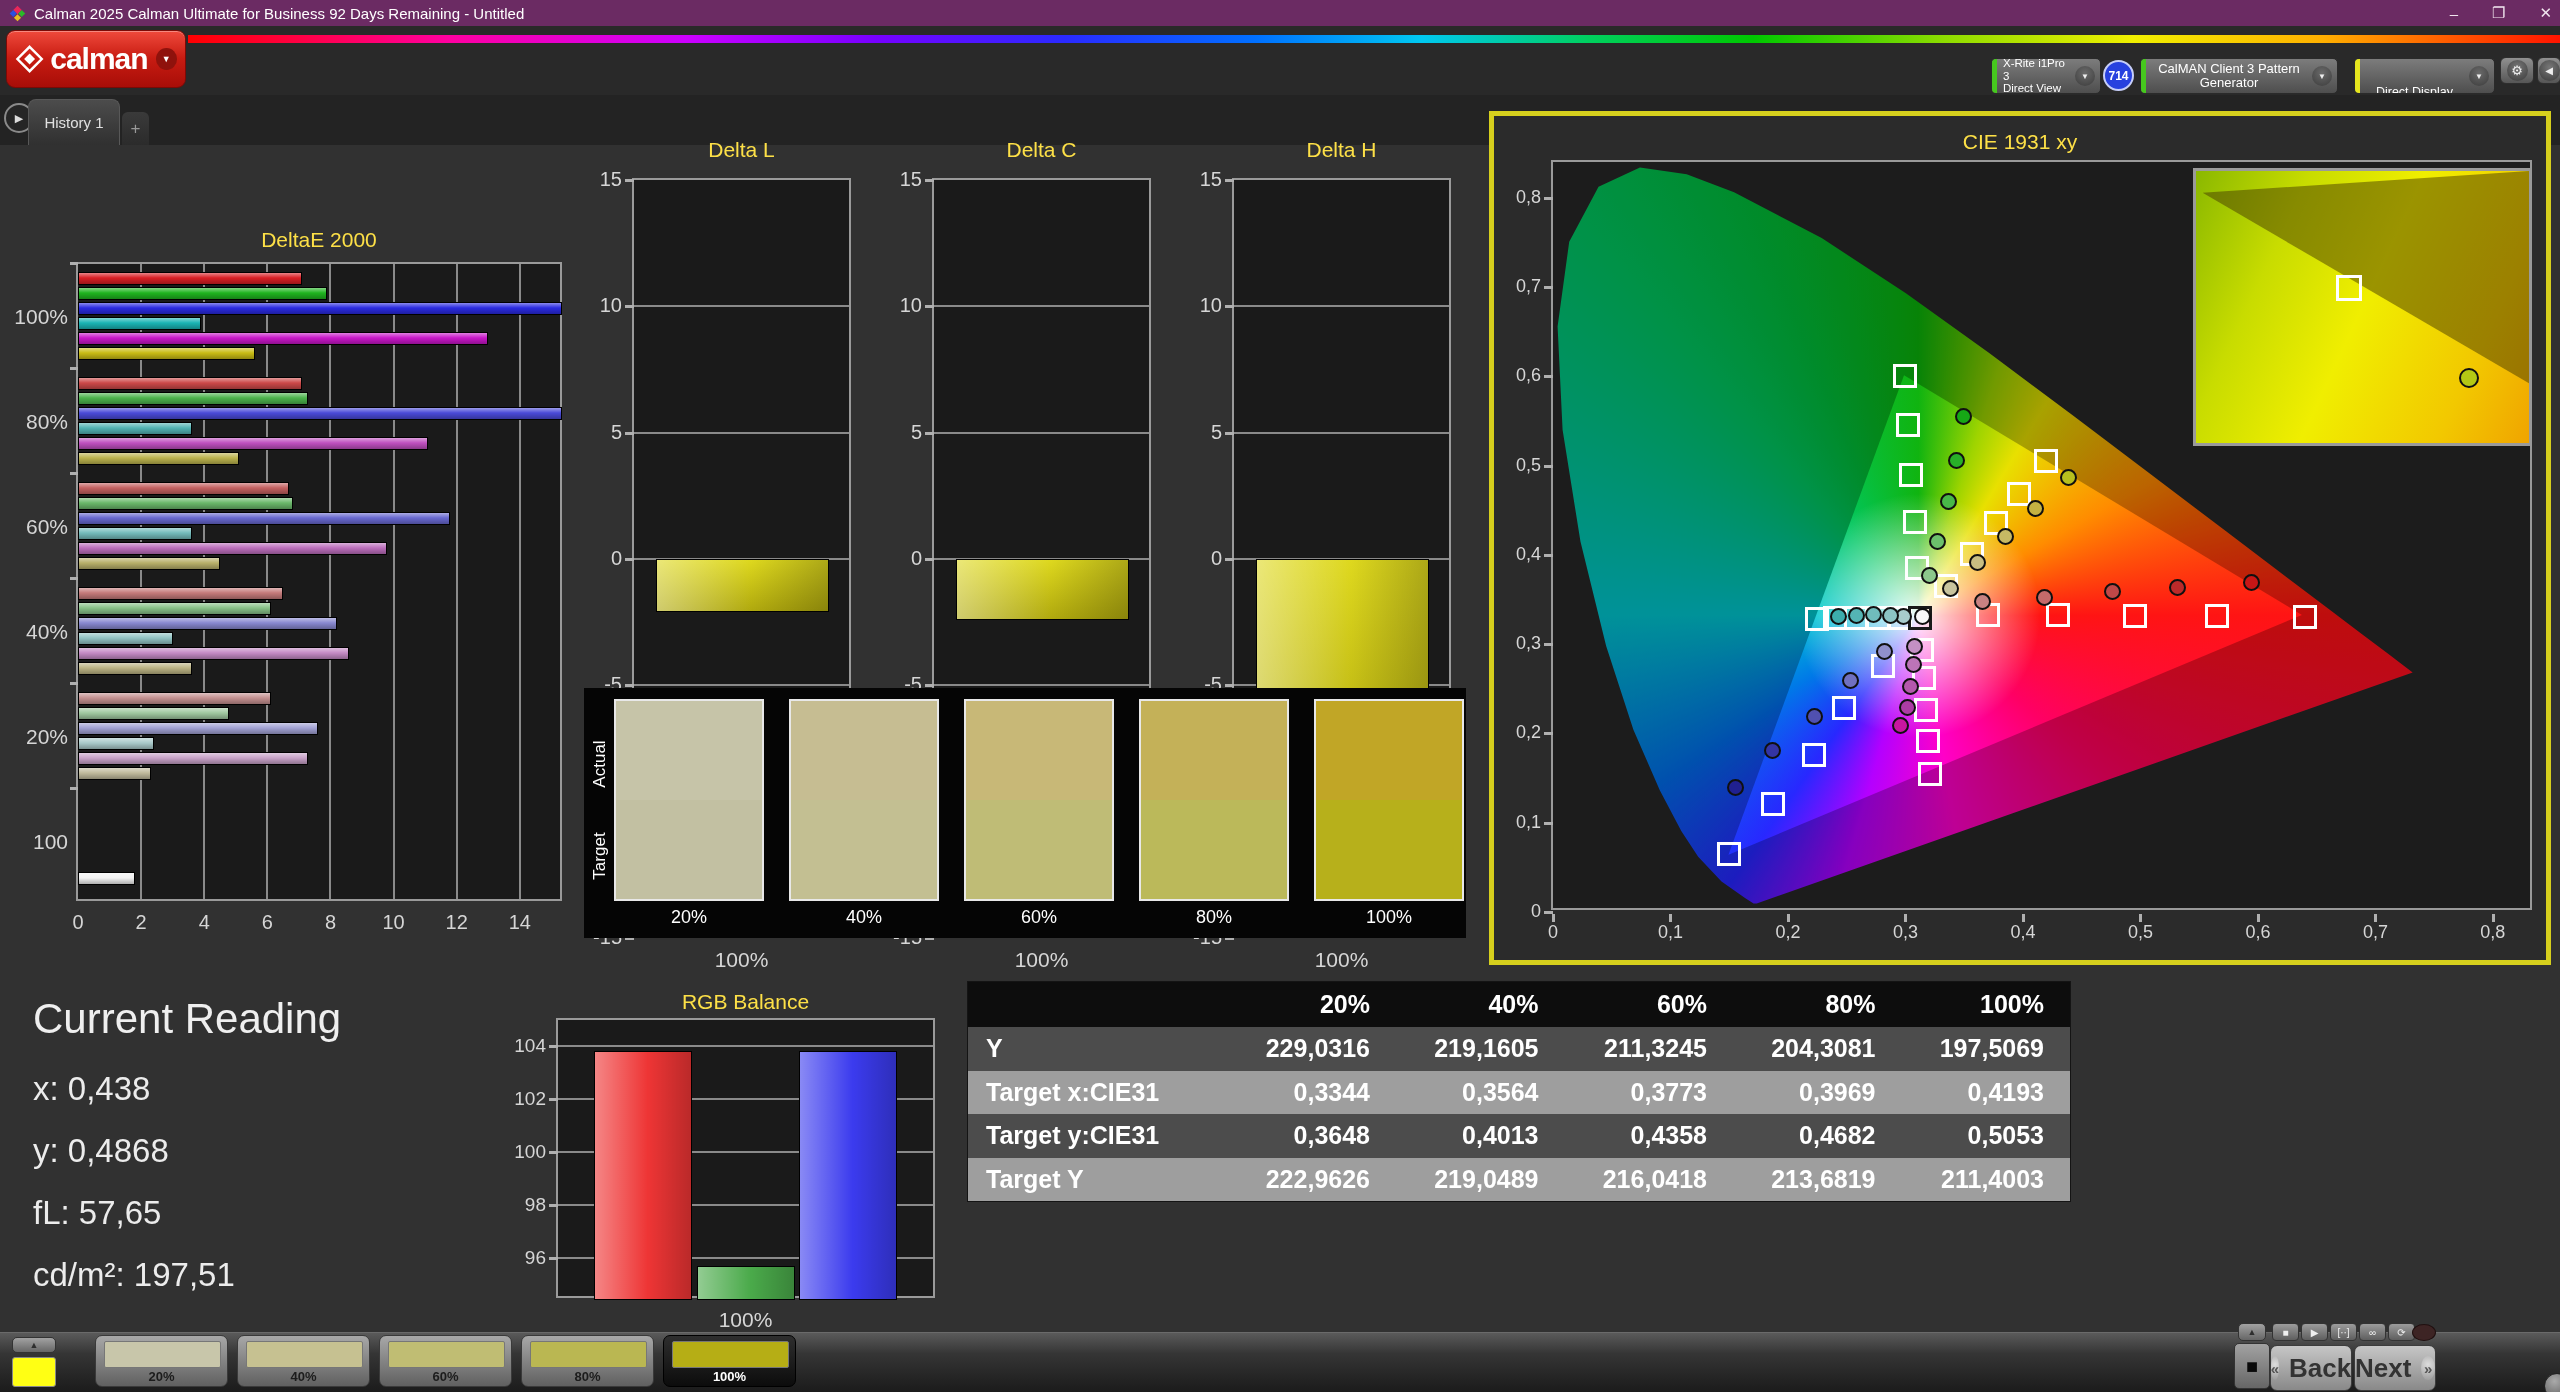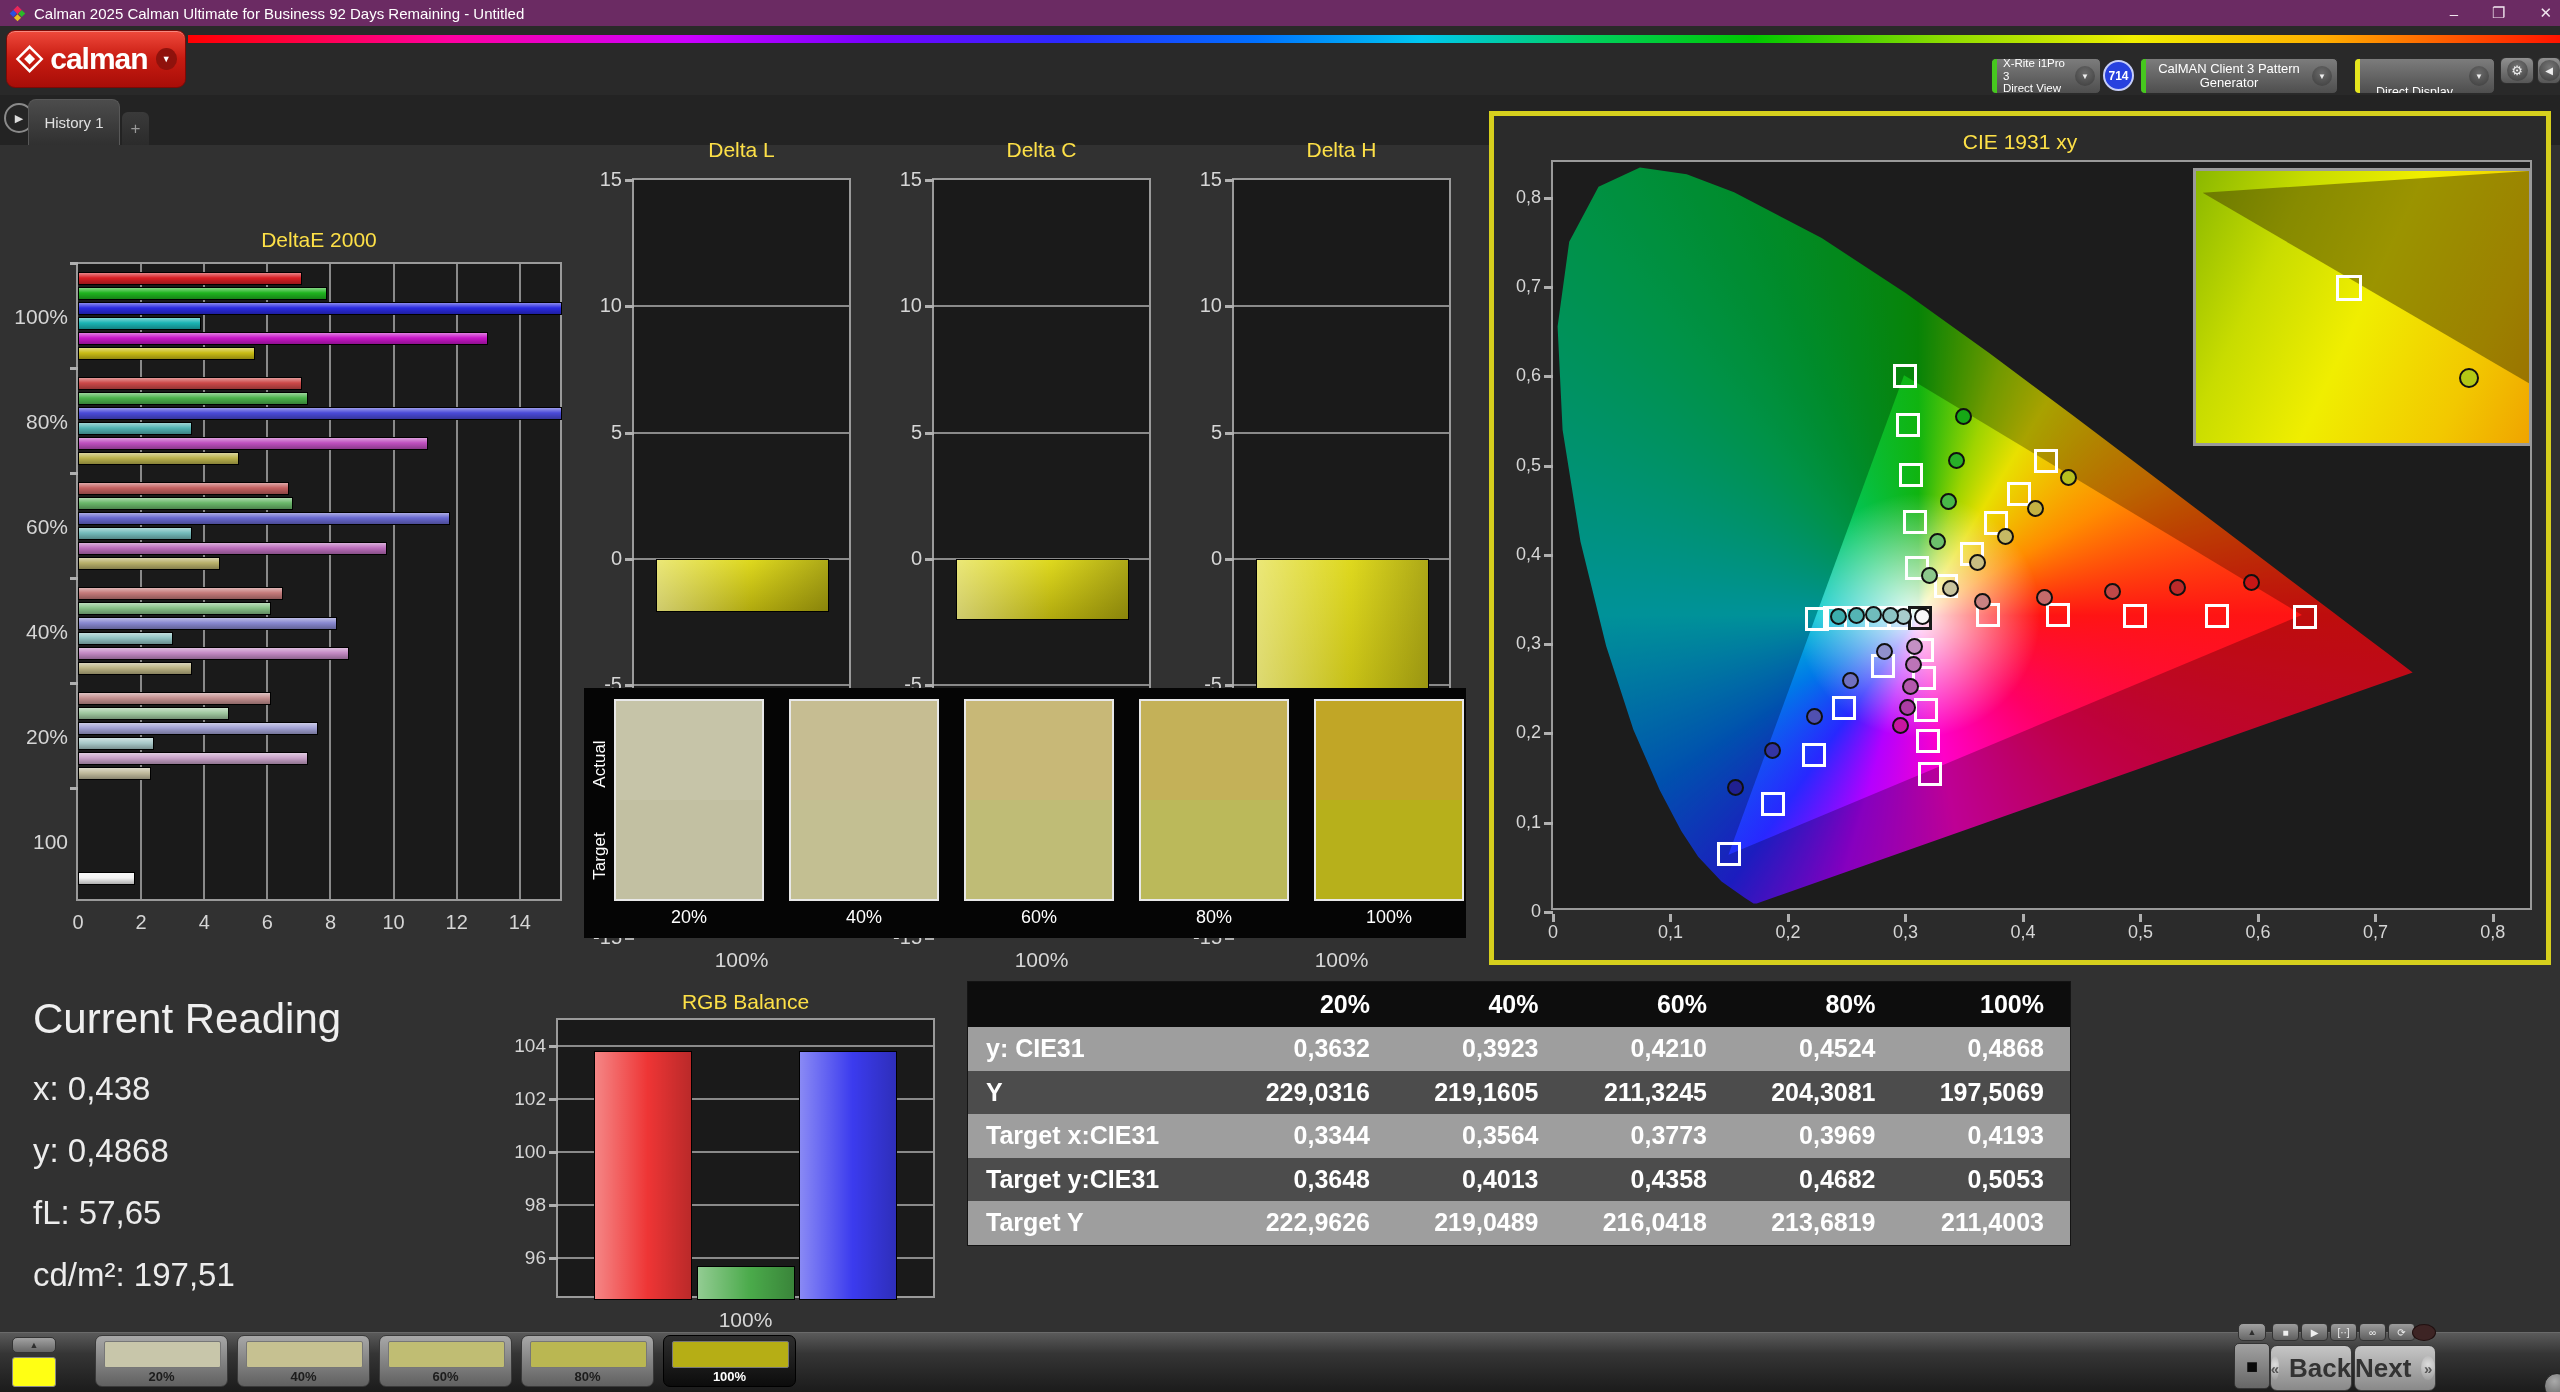--- a/index.html
+++ b/index.html
@@ -551,28 +551,20 @@
 
   <div class="data-table" id="data-table">
       <div class="tr head" style="background: rgb(13, 13, 13);">
         <div class="c0"></div>
         <div class="cv">20%</div>
         <div class="cv">40%</div>
         <div class="cv">60%</div>
         <div class="cv">80%</div>
         <div class="cv">100%</div>
       </div>
-      <div class="tr" style="background: rgb(158, 158, 158);">
-        <div class="c0">y: CIE31</div>
-        <div class="cv">0,3632</div>
-        <div class="cv">0,3923</div>
-        <div class="cv">0,4210</div>
-        <div class="cv">0,4524</div>
-        <div class="cv">0,4868</div>
-      </div>
       <div class="tr" style="background: rgb(76, 76, 76);">
         <div class="c0">Y</div>
         <div class="cv">229,0316</div>
         <div class="cv">219,1605</div>
         <div class="cv">211,3245</div>
         <div class="cv">204,3081</div>
         <div class="cv">197,5069</div>
       </div>
       <div class="tr" style="background: rgb(158, 158, 158);">
         <div class="c0">Target x:CIE31</div>

